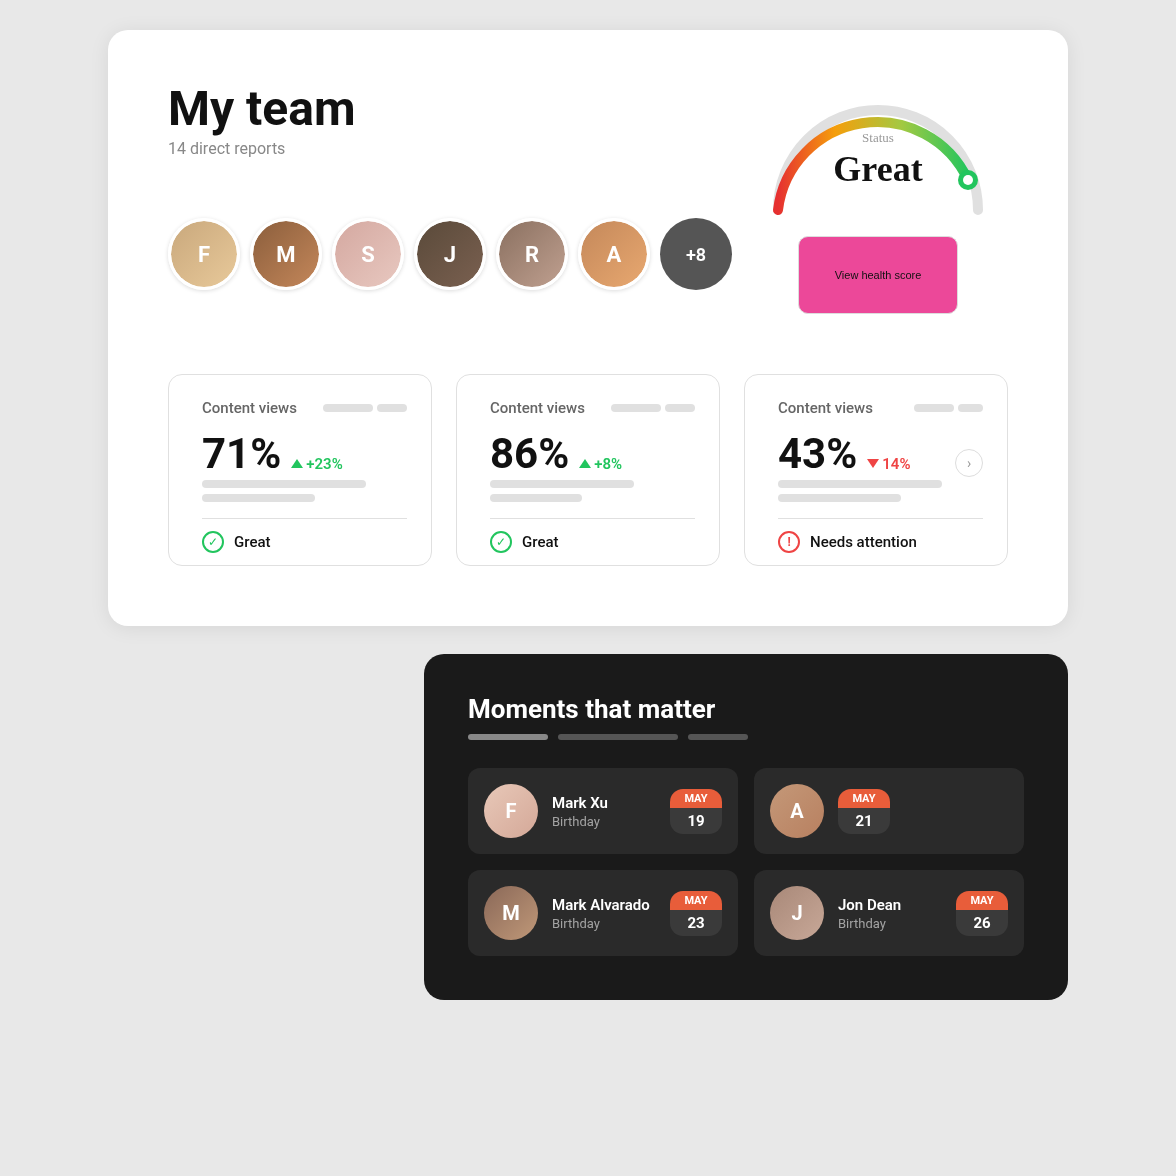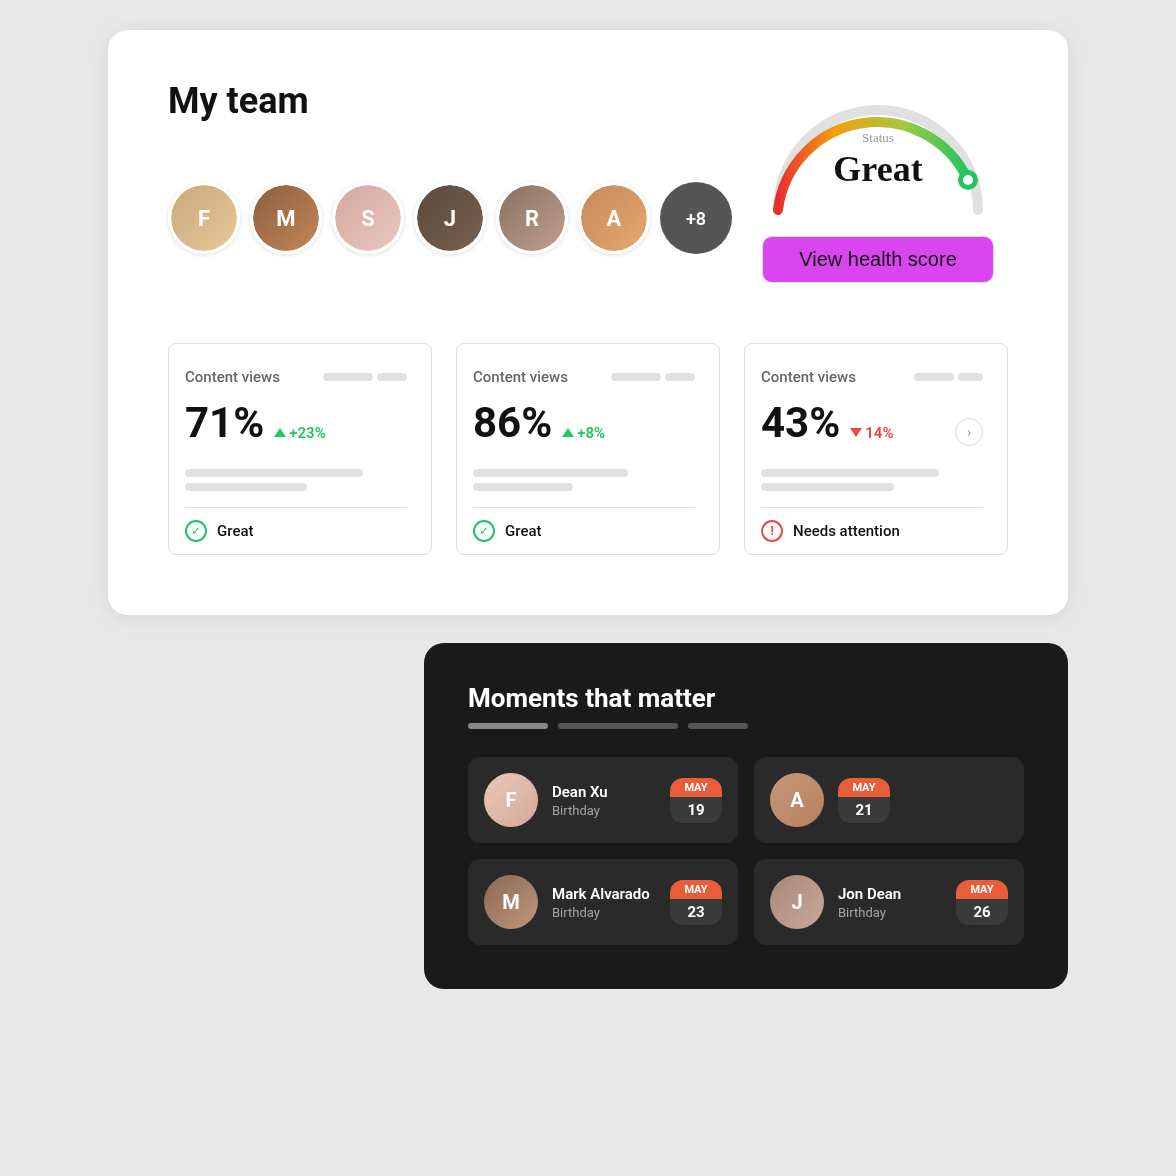--- a/index.html
+++ b/index.html
@@ -25,21 +25,21 @@
       padding: 50px 60px 60px;
       box-shadow: 0 2px 20px rgba(0,0,0,0.08);
     }
     .top-section {
       display: flex;
       justify-content: space-between;
       align-items: flex-start;
       margin-bottom: 60px;
     }
     .team-info h1 {
-      font-size: 36px;
+      font-size: 48px;
       font-weight: 700;
       color: #111;
       margin-bottom: 2px;
     }
     .team-info .reports {
       font-size: 16px;
       color: #888;
     }
     .health-section {
       display: flex;
@@ -67,25 +67,25 @@
       font-size: 13px;
       color: #999;
       margin-bottom: 2px;
     }
     .gauge-labels .status-value {
       font-size: 36px;
       font-weight: 700;
       color: #111;
     }
     .view-health-btn {
-      background: #d946ef;
+      background: #ec4899;
       border: 1.5px solid #ddd;
       border-radius: 10px;
-      padding: 11px 36px;
-      font-size: 20px;
+      padding: 32px 36px;
+      font-size: 11px;
       font-weight: 500;
       color: #111;
       cursor: pointer;
       white-space: nowrap;
     }
     .avatars-row {
       display: flex;
       gap: 10px;
       align-items: center;
     }
@@ -110,22 +110,22 @@
       justify-content: center;
     }
     
     .metrics-row {
       display: grid;
       grid-template-columns: 1fr 1fr 1fr;
       gap: 24px;
     }
     .metric-card {
       border: 1.5px solid #e0e0e0;
-      border-radius: 8px;
-      padding: 24px 24px 0 16px;
+      border-radius: 14px;
+      padding: 24px 24px 0 33px;
       overflow: hidden;
     }
     .metric-header {
       display: flex;
       justify-content: space-between;
       align-items: center;
       margin-bottom: 12px;
     }
     .metric-header .label {
       font-size: 15px;
@@ -138,21 +138,21 @@
     }
     .bar-ph {
       height: 8px;
       border-radius: 4px;
       background: #e0e0e0;
     }
     .metric-value-row {
       display: flex;
       align-items: baseline;
       gap: 10px;
-      margin-bottom: 22px;
+      margin-bottom: 2px;
     }
     .metric-percent {
       font-size: 42px;
       font-weight: 700;
       color: #111;
     }
     .metric-change {
       display: flex;
       align-items: center;
       gap: 3px;
@@ -347,20 +347,21 @@
 <body>
 
 <div class="page-wrapper">
 
   <div class="main-card">
     <div class="top-section">
 
       <div>
         <div class="team-info">
           <h1>My team</h1>
+          <div class="reports">14 direct reports</div>
         </div>
         <div style="margin-top: 60px;">
           <div class="avatars-row">
             <div class="avatar-circle">
               <div class="avatar-face av1">F</div>
             </div>
             <div class="avatar-circle">
               <div class="avatar-face av2">M</div>
             </div>
             <div class="avatar-circle">
@@ -495,21 +496,21 @@
       <div class="moments-tab" style="width:120px;"></div>
       <div class="moments-tab" style="width:60px;"></div>
     </div>
     <div class="moments-grid">
 
       <div class="moment-item">
         <div class="moment-avatar-placeholder">
           <div style="width:54px;height:54px;border-radius:50%;background:linear-gradient(135deg,#e8c8b8,#d4a898);display:flex;align-items:center;justify-content:center;color:#fff;font-weight:700;font-size:20px;">F</div>
         </div>
         <div class="moment-info">
-          <div class="moment-name">Dean Xu</div>
+          <div class="moment-name">Mark Xu</div>
           <div class="moment-type">Birthday</div>
         </div>
         <div class="moment-date-badge">
           <div class="date-month">MAY</div>
           <div class="date-day">19</div>
         </div>
       </div>
 
       <div class="moment-item">
         <div class="moment-avatar-placeholder">

